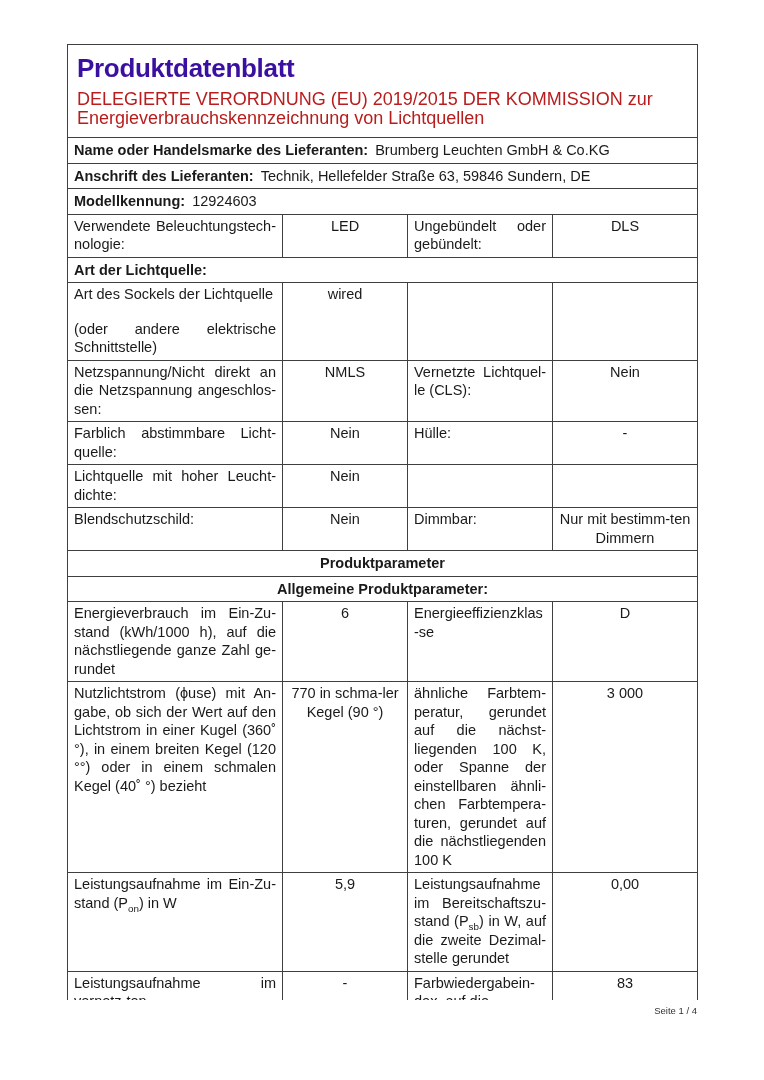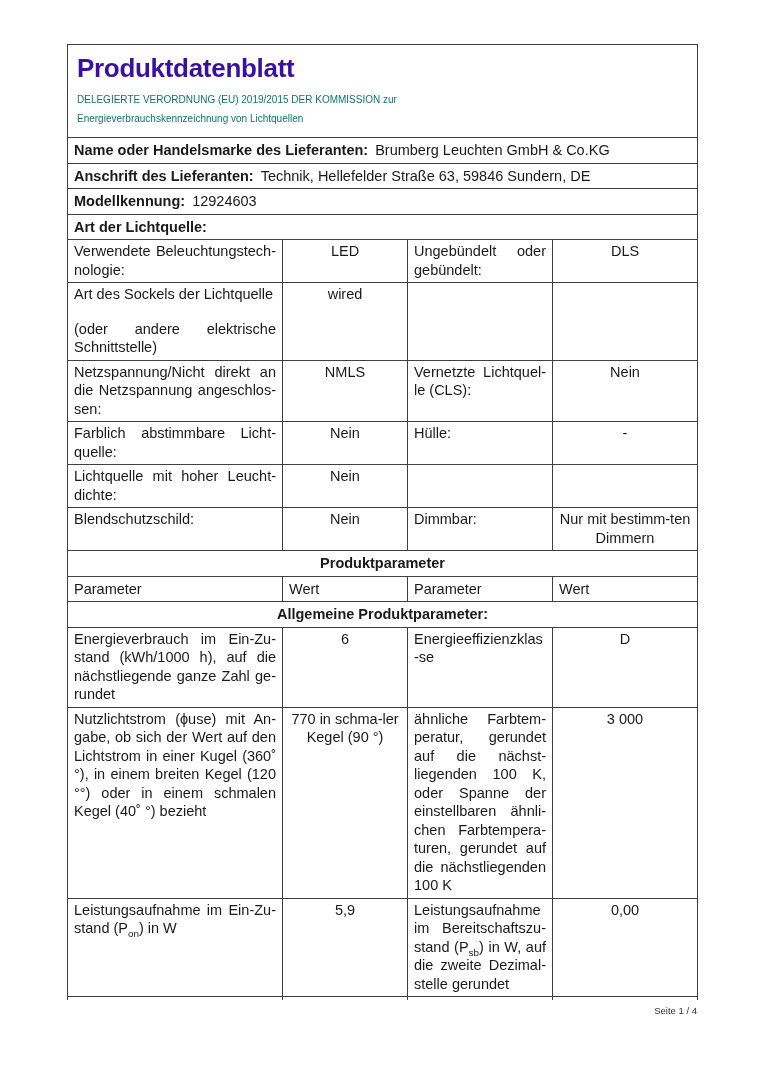--- a/index.html
+++ b/index.html
@@ -32,21 +32,21 @@
   }
   td.head-cell { padding: 8px 9px 9px 9px; }
   .doc-title {
     font-size: 26px;
     line-height: 30px;
     font-weight: bold;
     color: #3a10a0;
     margin-bottom: 7px;
     letter-spacing: -0.3px;
   }
-  .doc-sub { font-size: 10px; line-height: 19px; color: #0f766e; }
+  .doc-sub { font-size: 18px; line-height: 19px; color: #b91c1c; }
   td.info { padding: 3px 6px; }
   .b { font-weight: bold; }
   .info-value { margin-left: 7px; }
   td.lbl { padding: 2px 6px 3px 6px; text-align: justify; }
   td.val { padding: 2px 6px 3px 6px; text-align: center; }
   td.sec { padding: 3px 6px; text-align: center; font-weight: bold; margin-top: 40px; }
   td.hdr { padding: 3px 6px; }
   .para2 { margin-top: 16px; }
   sub { font-size: 0.68em; line-height: 0; }
   .page-footer {
@@ -87,30 +87,30 @@
       <td colspan="4" class="info">
         <span class="b">Anschrift des Lieferanten:</span><span class="info-value">Technik, Hellefelder Straße 63, 59846 Sundern, DE</span>
       </td>
     </tr>
     <tr>
       <td colspan="4" class="info">
         <span class="b">Modellkennung:</span><span class="info-value">12924603</span>
       </td>
     </tr>
     <tr>
-      <td colspan="4" class="info">
-        <span class="b">Art der Lichtquelle:</span>
-      </td>
-    </tr>
-
-    <tr>
       <td class="lbl">Verwendete Beleuchtungstech-nologie:</td>
       <td class="val">LED</td>
       <td class="lbl">Ungebündelt oder gebündelt:</td>
       <td class="val">DLS</td>
+    </tr>
+
+    <tr>
+      <td colspan="4" class="info">
+        <span class="b">Art der Lichtquelle:</span>
+      </td>
     </tr>
     <tr>
       <td class="lbl">
         <div>Art des Sockels der Lichtquelle</div>
         <div class="para2">(oder andere elektrische Schnittstelle)</div>
       </td>
       <td class="val">wired</td>
       <td class="lbl"></td>
       <td class="val"></td>
     </tr>
@@ -136,26 +136,20 @@
       <td class="lbl">Blendschutzschild:</td>
       <td class="val">Nein</td>
       <td class="lbl">Dimmbar:</td>
       <td class="val">Nur mit bestimm-ten Dimmern</td>
     </tr>
 
     <tr>
       <td colspan="4" class="sec">Produktparameter</td>
     </tr>
     <tr>
-      <td class="hdr">Parameter</td>
-      <td class="hdr">Wert</td>
-      <td class="hdr">Parameter</td>
-      <td class="hdr">Wert</td>
-    </tr>
-    <tr>
       <td colspan="4" class="sec">Allgemeine Produktparameter:</td>
     </tr>
 
     <tr>
       <td class="lbl">Energieverbrauch im Ein-Zu-stand (kWh/1000 h), auf die nächstliegende ganze Zahl ge-rundet</td>
       <td class="val">6</td>
       <td class="lbl">Energieeffizienzklas-se</td>
       <td class="val">D</td>
     </tr>
     <tr>

